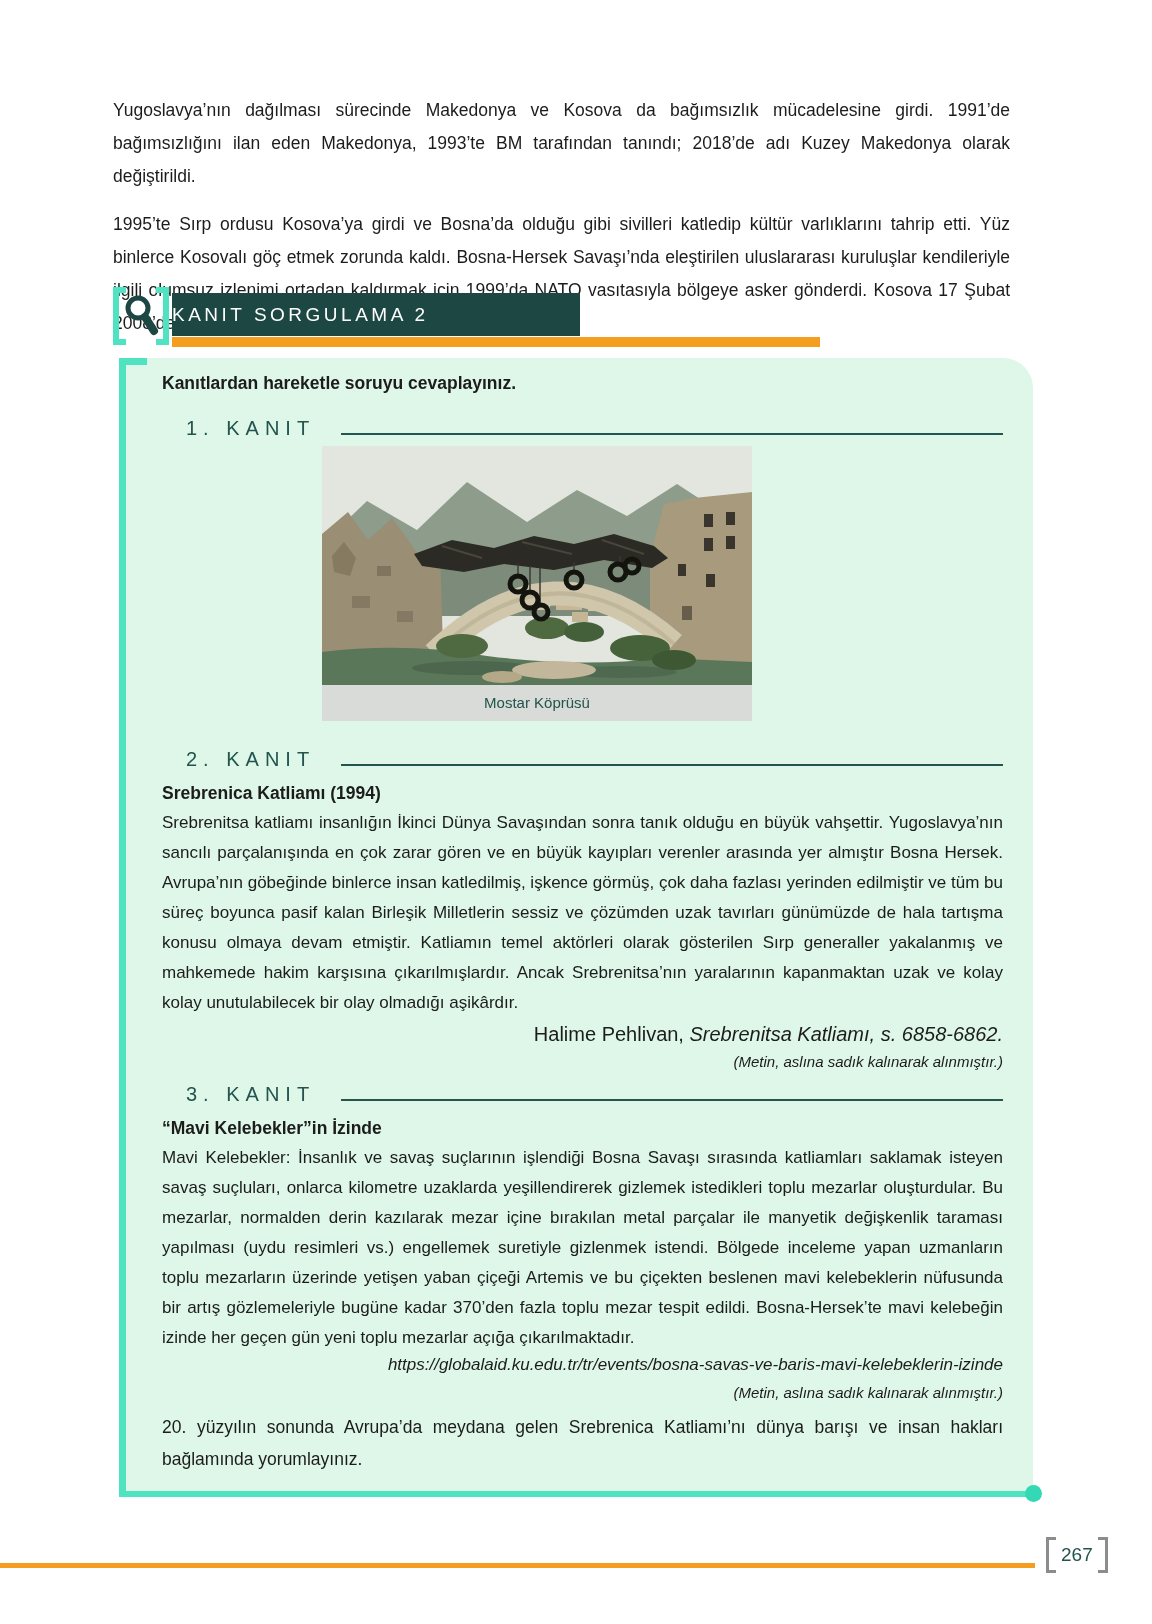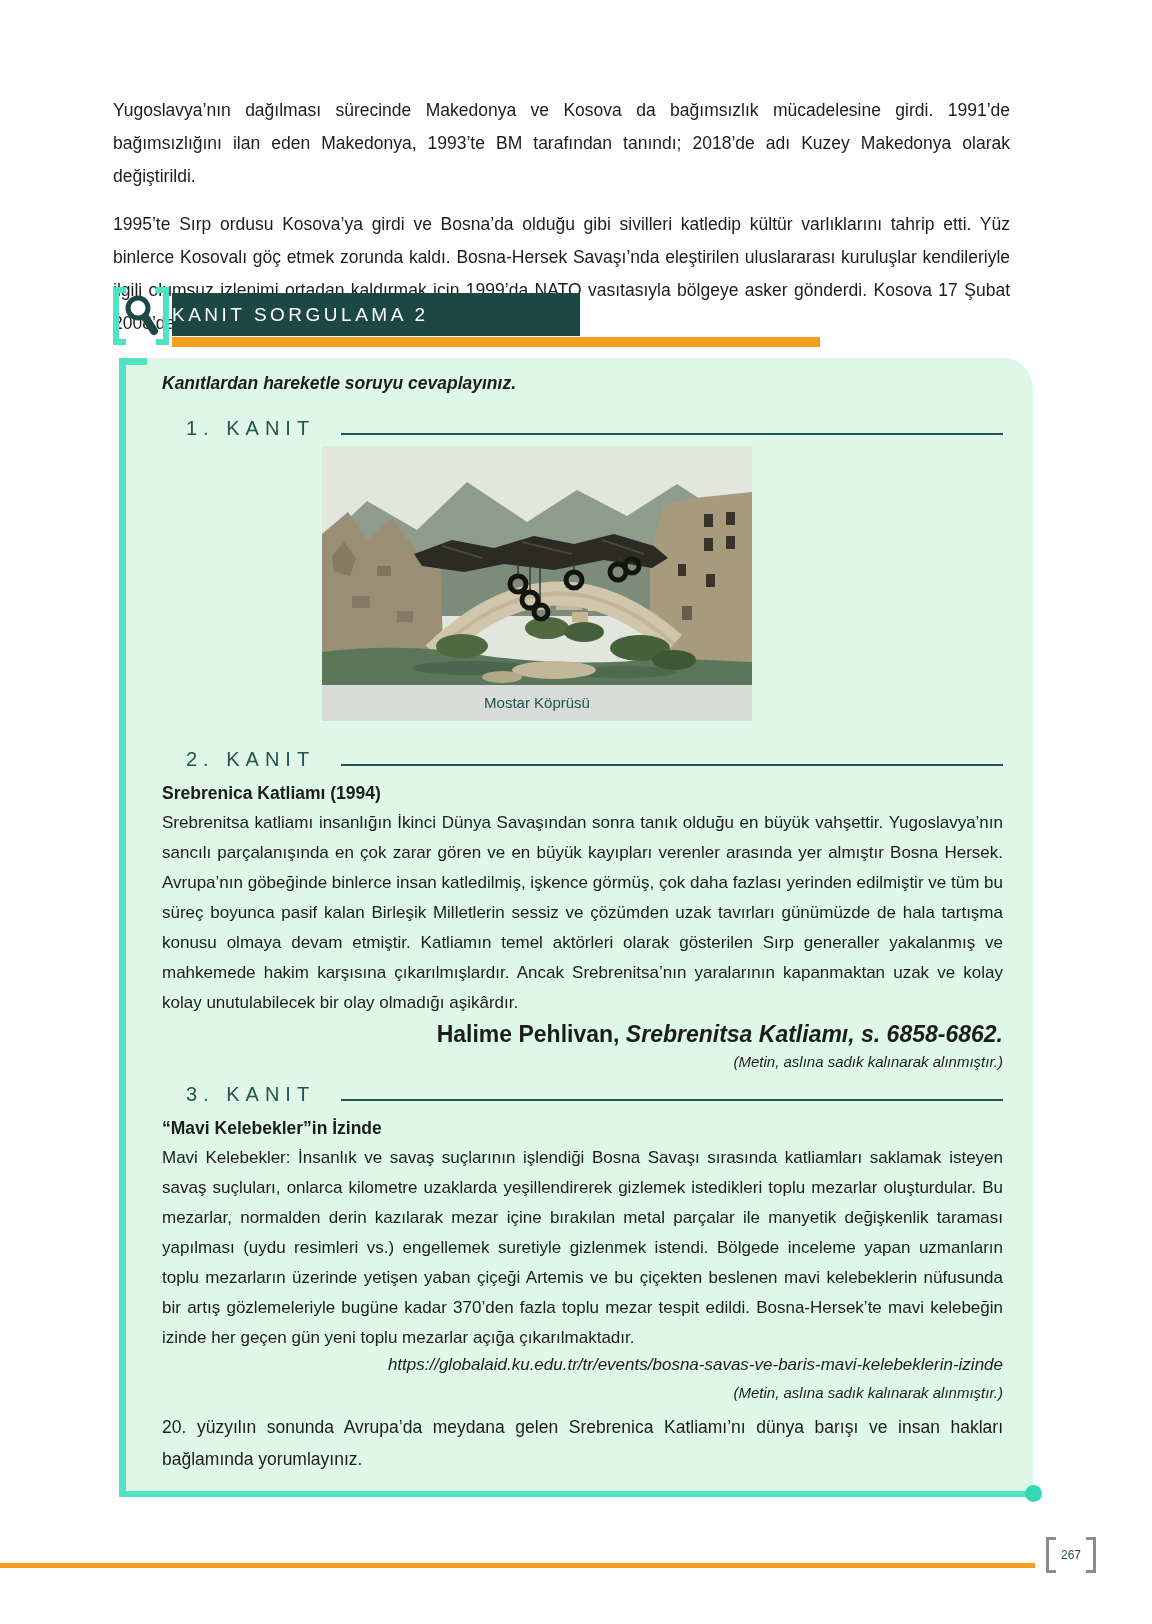--- a/index.html
+++ b/index.html
@@ -35,48 +35,48 @@
     border-radius:0 30px 0 0;
     padding:14px 30px 16px 36px;
   }
   .evidence-box::before { 
     content:""; position:absolute; top:0; left:-7px; width:28px; height:7px; background:#4fe3c2;
   }
   .corner-dot {
     position:absolute; right:-9px; bottom:-11px; width:17px; height:17px;
     border-radius:50%; background:#35d8b4;
   }
-  .instruction { font-size:17.5px; font-weight:bold; line-height:22px; margin-bottom:22px;font-style:italic; }
+  .instruction { font-size:17.5px; font-weight:bold; line-height:22px; margin-bottom:22px; }
   .kanit-heading { display:flex; align-items:flex-end; color:#23544d; margin-bottom:4px; }
   .kanit-heading .lbl { font-size:20px; letter-spacing:6px; line-height:24px; white-space:nowrap;margin-left:24px; }
   .kanit-heading .rule { flex:1; border-bottom:2px solid #23544d; margin:0 0 5px 26px; }
   .h-after-fig { margin-top:0; }
   .figure { width:430px; margin:6px 0 26px 160px; }
   .figure .photo { display:block; width:430px; height:239px; }
   .figure .caption {
     width:430px; height:36px; background:#d8dbd7; color:#23544d;
     font-size:15px; text-align:center; line-height:36px;
   }
   .ev-title { font-size:17.5px; font-weight:bold; line-height:24px; margin:10px 0 3px; }
   .ev-body { font-size:17px; line-height:30px; text-align:justify; }
-  .attribution { text-align:right; font-size:23px; line-height:24px; margin-top:4px;font-weight:bold; }
+  .attribution { text-align:right; font-size:20px; line-height:24px; margin-top:4px; }
   .attribution .src { font-style:italic; }
   .note { text-align:right; font-size:15px; font-style:italic; line-height:20px; margin-top:6px; }
   .src-url { text-align:right; font-size:17px; font-style:italic; line-height:24px; margin-top:0; }
   .mt { margin-top:10px; }
   .soru-body { font-size:17.5px; line-height:32px; text-align:justify; margin-top:8px; }
   
   .bottom-bar { position:absolute; left:0; top:1563px; width:1035px; height:5px; background:#f59d1e; }
   .page-no {
     position:absolute; left:1046px; top:1537px; height:36px; display:flex; align-items:stretch;
   }
   .pn-brk { width:10px; }
   .pn-l { border-left:3px solid #8c8c8c; border-top:3px solid #8c8c8c; border-bottom:3px solid #8c8c8c; }
   .pn-r { border-right:3px solid #8c8c8c; border-top:3px solid #8c8c8c; border-bottom:3px solid #8c8c8c; }
-  .pn-val { color:#23544d; font-size:12px; line-height:36px; padding:0 5px; }
+  .pn-val { color:#23544d; font-size:19px; line-height:36px; padding:0 5px; }
 </style>
 </head>
 <body>
 
 <div class="page">
 
   <div class="intro">
     <p>Yugoslavya’nın dağılması sürecinde Makedonya ve Kosova da bağımsızlık mücadelesine girdi. 1991’de bağımsızlığını ilan eden Makedonya, 1993’te BM tarafından tanındı; 2018’de adı Kuzey Makedonya olarak değiştirildi.</p>
     <p>1995’te Sırp ordusu Kosova’ya girdi ve Bosna’da olduğu gibi sivilleri katledip kültür varlıklarını tahrip etti. Yüz binlerce Kosovalı göç etmek zorunda kaldı. Bosna-Hersek Savaşı’nda eleştirilen uluslararası kuruluşlar kendileriyle ilgili olumsuz izlenimi ortadan kaldırmak için 1999’da NATO vasıtasıyla bölgeye asker gönderdi. Kosova 17 Şubat 2008’de bağımsızlığını ilan etti.</p>
   </div>

